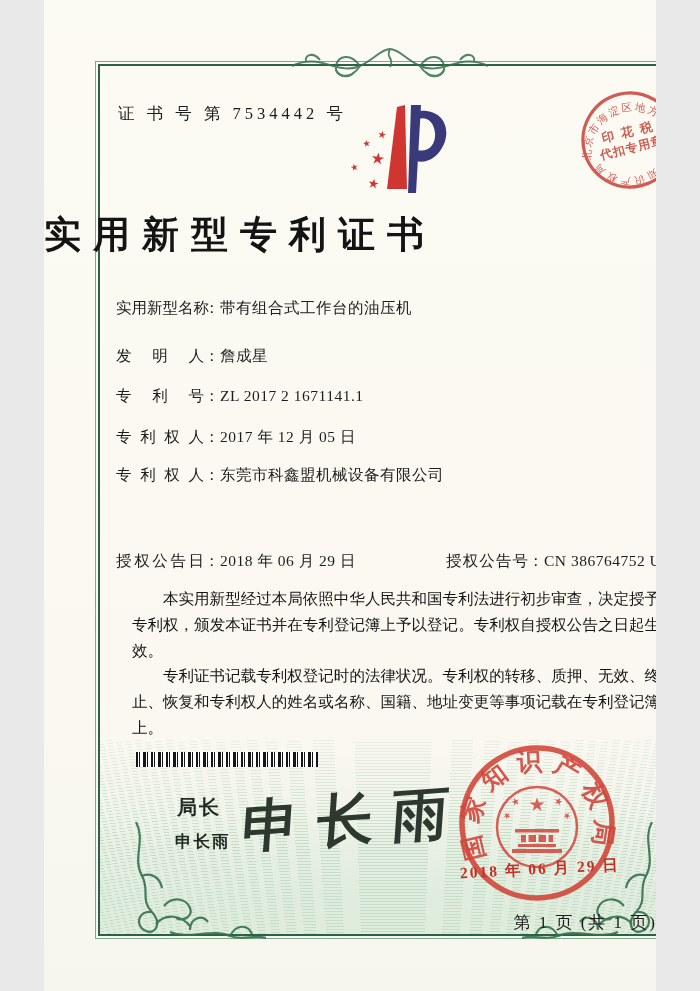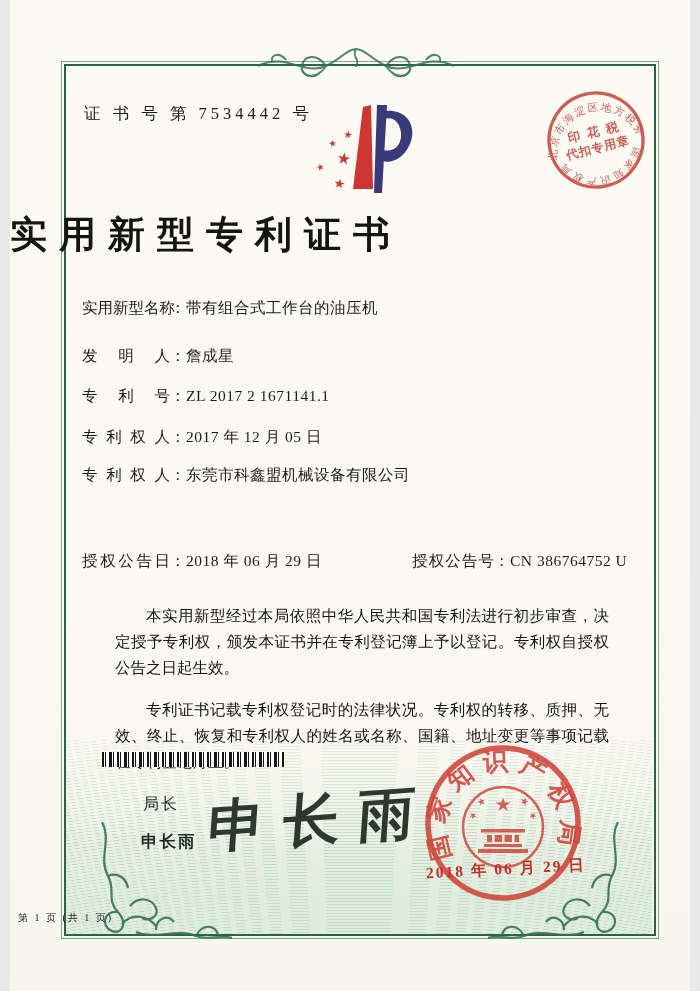--- a/index.html
+++ b/index.html
@@ -1,17 +1,17 @@
 <!DOCTYPE html>
 <html><head>
 <meta charset="utf-8">
 <style>
   html,body{margin:0;padding:0;background:#e9e9e9;}
   .page{
-    position:relative;width:680px;height:991px;margin:0 auto;
+    position:relative;width:612px;height:991px;margin:0 auto;
     background:linear-gradient(180deg,#fbfaf3 0%,#faf8f1 70%,#f6f6ee 100%);
     font-family:"Liberation Serif","DejaVu Serif",serif;
     overflow:hidden;
   }
   
   .frame{position:absolute;left:51px;top:61px;width:596px;height:876px;border:1px solid #7fa78c;}
   .frame-inner{position:absolute;left:2px;top:2px;right:2px;bottom:2px;border:2px solid #2a6148;}
   
   .wave-zone{
     position:absolute;left:56px;top:740px;width:586px;height:194px;
@@ -28,34 +28,34 @@
   
   .frow{position:absolute;left:72px;font-size:15.5px;color:#1d1d1d;line-height:24px;white-space:nowrap;text-decoration:underline;}
   .flabel{display:inline-block;width:88px;text-align:justify;text-align-last:justify;vertical-align:top;}
   .fcolon{display:inline-block;width:16px;vertical-align:top;}
   .fvalue{display:inline-block;vertical-align:top;letter-spacing:.5px;white-space:normal;}
   .fvalue.wrap{max-width:444px;line-height:25px;}
   .grant2{position:absolute;left:330px;top:0;white-space:nowrap;}
   .glabel{display:inline-block;width:82px;text-align:justify;text-align-last:justify;}
   
   .body-text{position:absolute;left:88px;top:586px;width:528px;font-size:15.5px;line-height:25.8px;color:#151515;text-align:justify;}
-  .body-text p{margin:17px;text-indent:2em;}
+  .body-text p{margin:0;text-indent:2em;}
   .barcode{
     position:absolute;left:92px;top:752px;width:182px;height:15px;
     background:repeating-linear-gradient(90deg,#161616 0 2px,#fff 2px 3px,#161616 3px 4px,#fff 4px 7px,#161616 7px 10px,#fff 10px 11px,#161616 11px 12px,#fff 12px 15px);
   }
-  .sig-title{position:absolute;left:133px;top:794px;font-size:16px;font-weight:400;color:#1f2a22;letter-spacing:2px;}
+  .sig-title{position:absolute;left:133px;top:794px;font-size:20px;font-weight:700;color:#1f2a22;letter-spacing:2px;}
   .sig-name{position:absolute;left:131px;top:831px;font-size:16.5px;font-weight:600;color:#1f2a22;letter-spacing:2px;}
   .autograph{
     position:absolute;left:198px;top:782px;font-size:57px;font-weight:700;color:#2d382e;
     letter-spacing:18px;transform:rotate(-4deg) skewX(-8deg);font-family:"Liberation Serif","DejaVu Serif",serif;
   }
   .seal{position:absolute;left:398px;top:733px;opacity:.92;}
   .seal-date{position:absolute;left:416px;top:859px;font-size:15.5px;font-weight:700;color:#c23026;letter-spacing:2px;transform:rotate(-3deg);}
-  .footer{position:absolute;left:8px;top:911px;width:100%;text-align:left;font-size:10px;color:#1d1d1d;letter-spacing:2px;}
+  .footer{position:absolute;left:1px;top:911px;width:100%;text-align:right;font-size:17px;color:#1d1d1d;letter-spacing:2px;}
   .flourish{position:absolute;pointer-events:none;}
   .fl-top{left:246px;top:36px;}
   .fl-bl{left:82px;top:822px;}
   .fl-br{left:478px;top:822px;transform:scaleX(-1);}
 </style>
 </head>
 <body>
 
 <div class="page">
 

